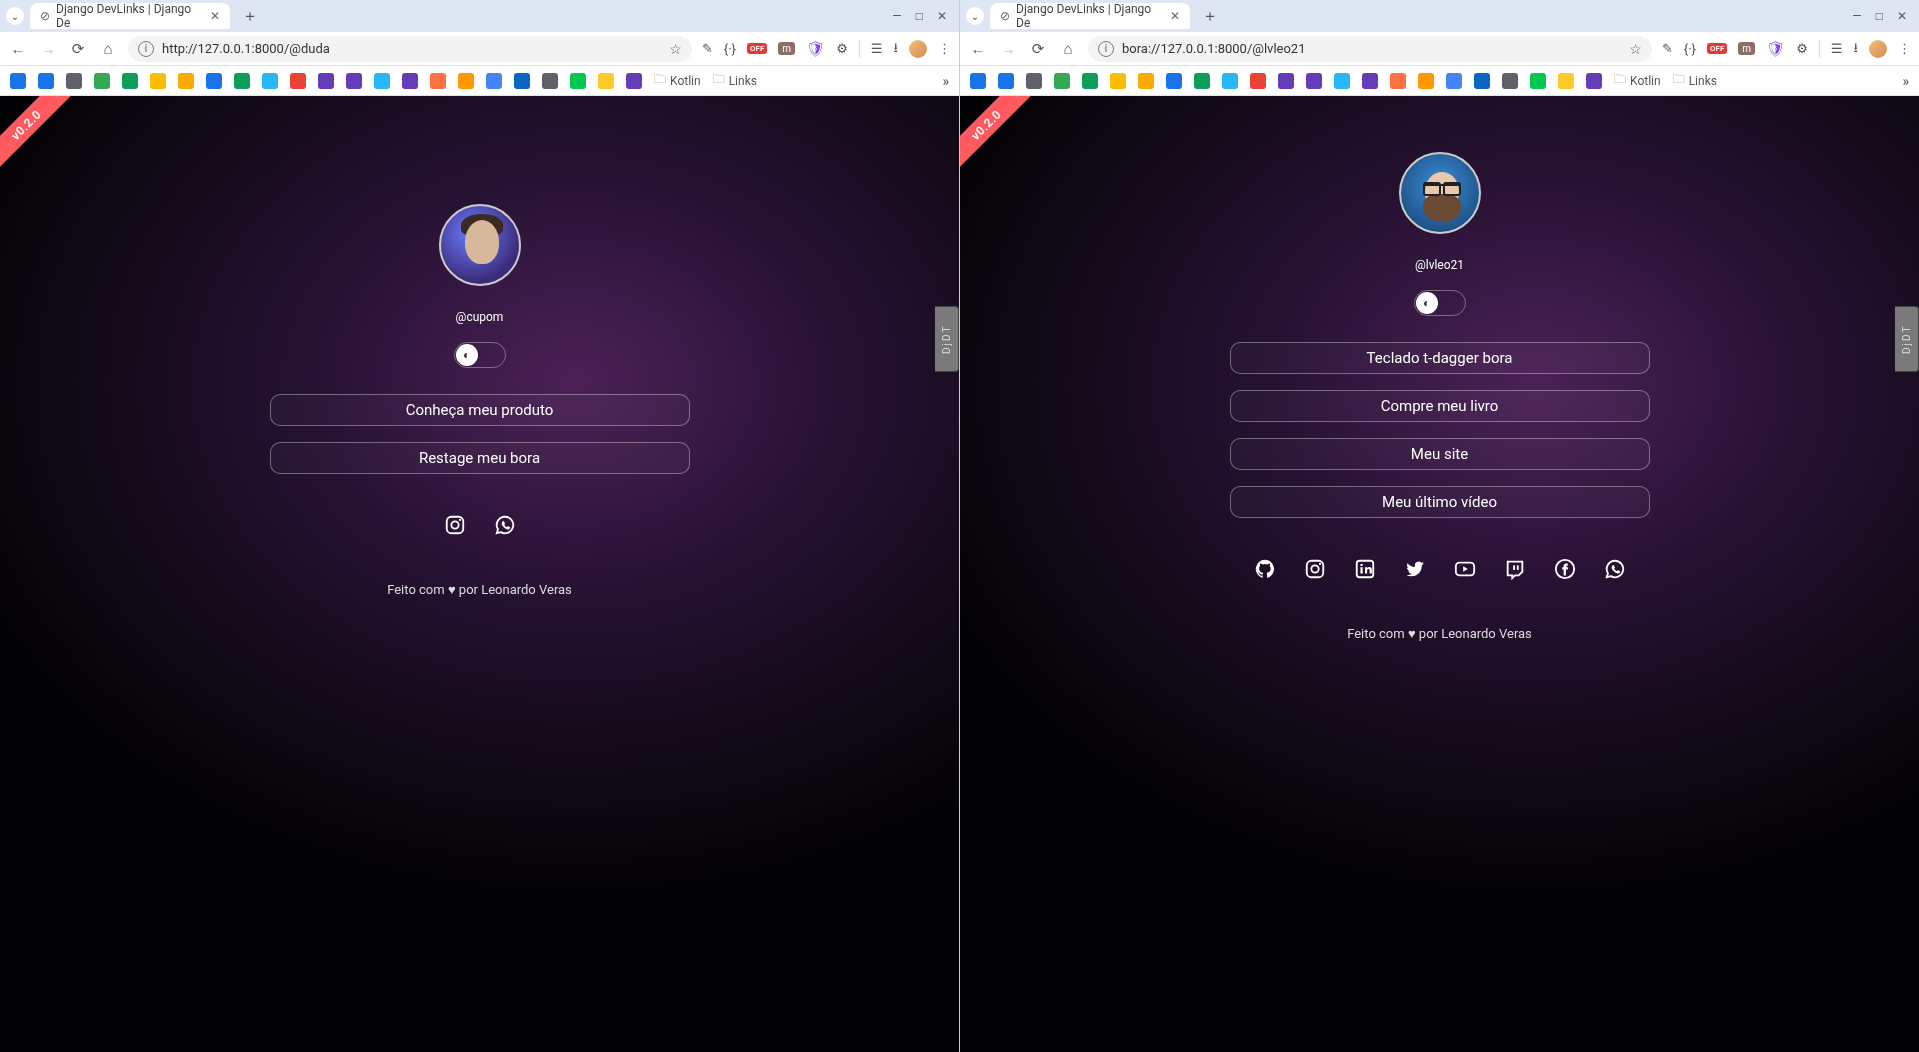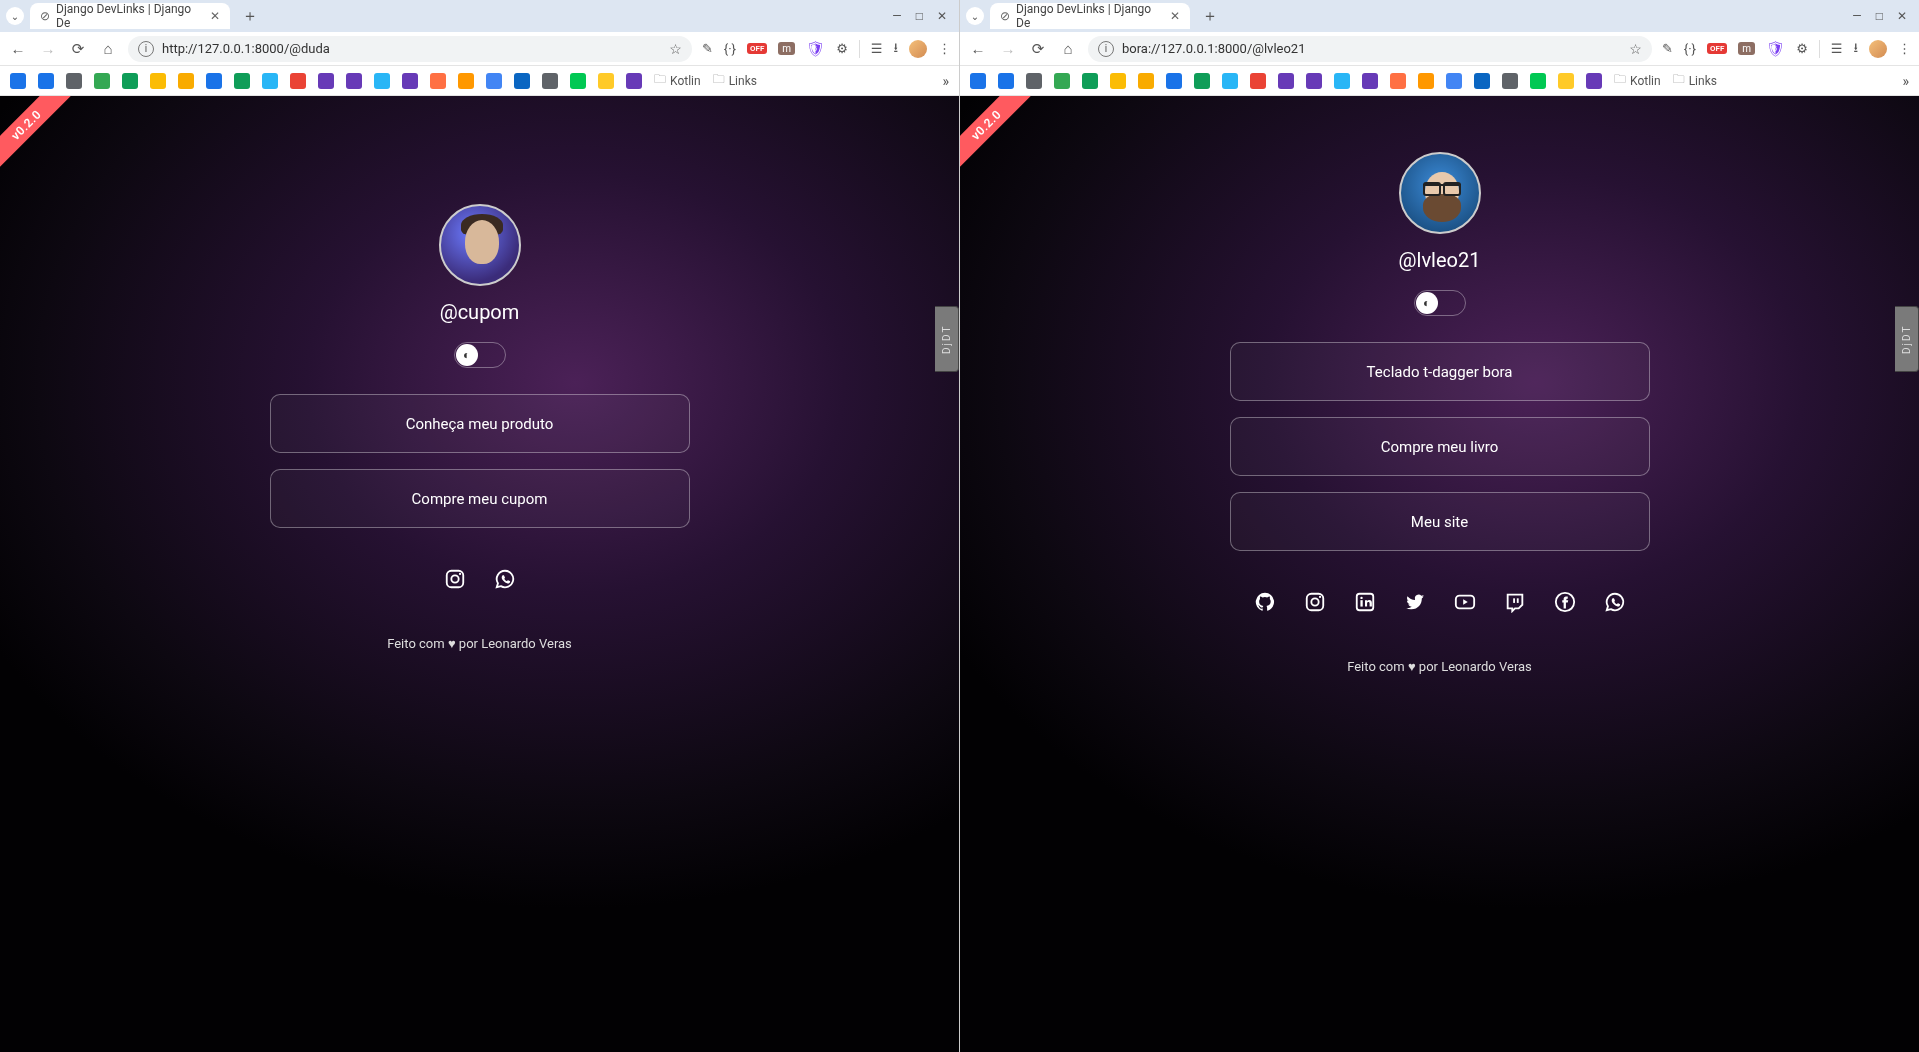--- a/index.html
+++ b/index.html
@@ -46,25 +46,25 @@
   .card.compact{ margin-top:108px; }
   .avatar-big{ width:82px;height:82px;border-radius:50%;border:2px solid #ccc; background:radial-gradient(circle at 40% 35%, #6c7bff 0%, #3b2c7a 70%); position:relative; overflow:hidden;}
   .avatar-big.leo{ background:radial-gradient(circle at 50% 40%, #3c8bd8 0%, #1a4f82 80%);}
   .face1{position:absolute;top:14px;left:24px;width:34px;height:44px;background:#d8b89a;border-radius:50% 50% 45% 45%;}
   .hair1{position:absolute;top:8px;left:20px;width:42px;height:22px;background:#3a2a22;border-radius:50% 50% 30% 30%;}
   .face2{position:absolute;top:18px;left:24px;width:34px;height:38px;background:#e8c9ac;border-radius:50% 50% 45% 45%;}
   .beard{position:absolute;top:40px;left:22px;width:38px;height:28px;background:#6a4a32;border-radius:40% 40% 50% 50%;}
   .glasses{position:absolute;top:30px;left:22px;width:38px;height:10px;border-top:2px solid #222;}
   .glasses::before,.glasses::after{content:"";position:absolute;top:-4px;width:14px;height:10px;border:2px solid #222;border-radius:3px;}
   .glasses::before{left:0;} .glasses::after{right:0;}
-  .handle{ margin-top:14px; font-size:20px; }
+  .handle{ margin-top:24px; font-size:12px; }
   .toggle{ margin-top:18px; width:52px;height:26px;border:1px solid rgba(255,255,255,.35);border-radius:14px;position:relative;cursor:pointer;}
   .toggle .knob{position:absolute;top:1px;left:1px;width:22px;height:22px;border-radius:50%;background:#fff;display:flex;align-items:center;justify-content:center;color:#333;font-size:12px;}
   .links{ margin-top:26px; width:100%; display:flex;flex-direction:column;gap:16px;}
-  .link-btn{ width:100%; height:59px;border:1px solid rgba(255,255,255,.35);border-radius:10px;background:rgba(255,255,255,.03);display:flex;align-items:center;justify-content:center;font-size:15px;color:#fff;cursor:pointer;}
+  .link-btn{ width:100%; height:32px;border:1px solid rgba(255,255,255,.35);border-radius:10px;background:rgba(255,255,255,.03);display:flex;align-items:center;justify-content:center;font-size:15px;color:#fff;cursor:pointer;}
   .socials{ margin-top:40px; display:flex; gap:28px; color:#fff;}
   .socials .sicon{width:22px;height:22px;display:flex;align-items:center;justify-content:center;cursor:pointer;}
   .socials svg{width:22px;height:22px;fill:#fff;}
   .footer{ margin-top:46px; font-size:13px; color:#ddd;}
 </style>
 </head>
 <body>
 
 <svg width="0" height="0" style="position:absolute">
   <symbol id="i-instagram" viewBox="0 0 24 24">
@@ -186,21 +186,21 @@
         <div class="avatar-big ">
           <div class="hair1"></div>
             <div class="face1"></div>
         </div>
         <div class="handle">@cupom</div>
         <div class="toggle">
           <div class="knob">◐</div>
         </div>
         <div class="links">
             <a class="link-btn">Conheça meu produto</a>
-            <a class="link-btn">Compre meu cupom</a>
+            <a class="link-btn">Restage meu bora</a>
         </div>
         <div class="socials">
           <div class="sicon">
               <svg>
                 <use href="#i-instagram"></use>
               </svg>
             </div>
             <div class="sicon">
               <svg>
                 <use href="#i-whatsapp"></use>
@@ -296,20 +296,21 @@
             <div class="glasses"></div>
         </div>
         <div class="handle">@lvleo21</div>
         <div class="toggle">
           <div class="knob">◐</div>
         </div>
         <div class="links">
           <a class="link-btn">Teclado t-dagger bora</a>
             <a class="link-btn">Compre meu livro</a>
             <a class="link-btn">Meu site</a>
+            <a class="link-btn">Meu último vídeo</a>
         </div>
         <div class="socials">
           <div class="sicon">
               <svg>
                 <use href="#i-github"></use>
               </svg>
             </div>
             <div class="sicon">
               <svg>
                 <use href="#i-instagram"></use>

